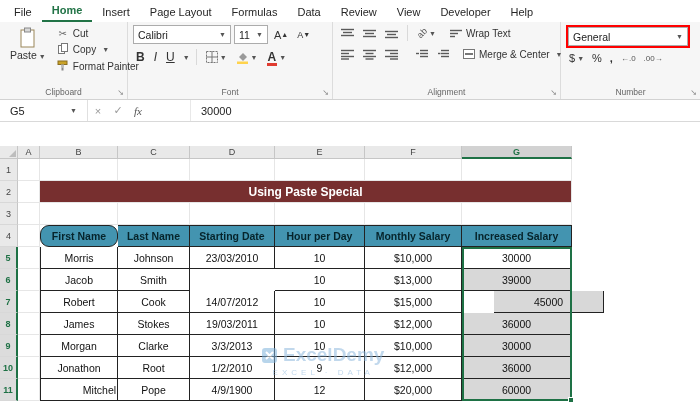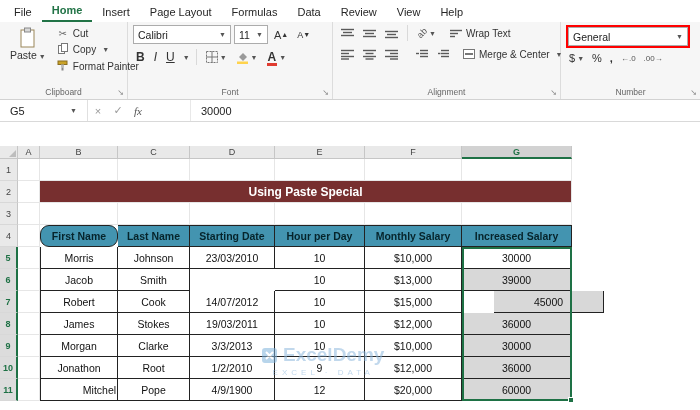--- a/index.html
+++ b/index.html
@@ -90,20 +90,21 @@
 
 <div class="menubar">
     <div class="menu-item">File</div>
     <div class="menu-item active">Home</div>
     <div class="menu-item">Insert</div>
     <div class="menu-item">Page Layout</div>
     <div class="menu-item">Formulas</div>
     <div class="menu-item">Data</div>
     <div class="menu-item">Review</div>
     <div class="menu-item">View</div>
+    <div class="menu-item">Developer</div>
     <div class="menu-item">Help</div>
   </div>
 
 <div class="ribbon">
 
   <div class="rgroup rg-clipboard">
     <div class="rg-content">
       <div class="paste">
         <svg width="20" height="22" viewBox="0 0 20 22">
           <rect x="3" y="3" width="13" height="17" fill="#fff" stroke="#9a8658"></rect>

